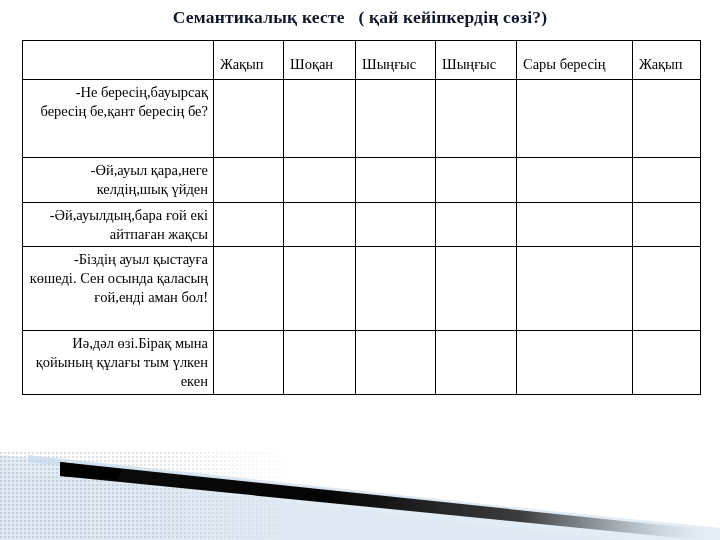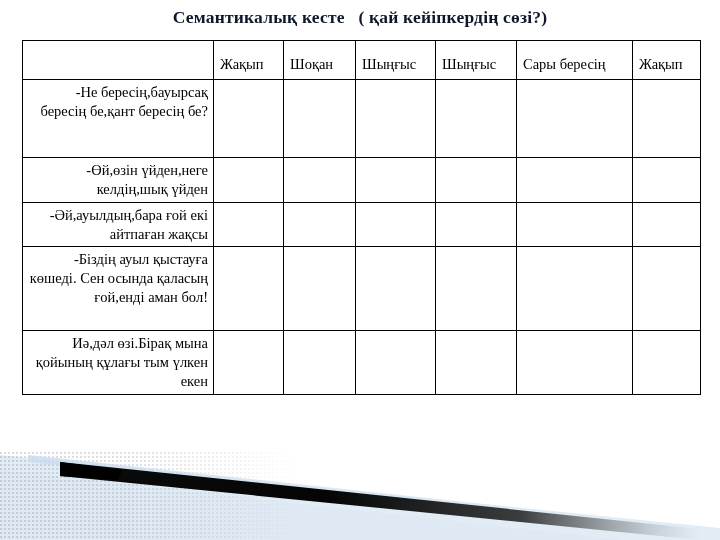--- a/index.html
+++ b/index.html
@@ -148,21 +148,21 @@
       <tr style="height:78px">
         <td class="phrase-cell">-Не бересің,бауырсақ бересің бе,қант бересің бе?</td>
         <td></td>
         <td></td>
         <td></td>
         <td></td>
         <td></td>
         <td></td>
       </tr>
       <tr style="height:40px">
-        <td class="phrase-cell">-Өй,өзін үйден,неге келдің,шық үйден</td>
+        <td class="phrase-cell">-Өй,ауыл қара,неге келдің,шық үйден</td>
         <td></td>
         <td></td>
         <td></td>
         <td></td>
         <td></td>
         <td></td>
       </tr>
       <tr style="height:40px">
         <td class="phrase-cell">-Әй,ауылдың,бара ғой екі айтпаған жақсы</td>
         <td></td>

